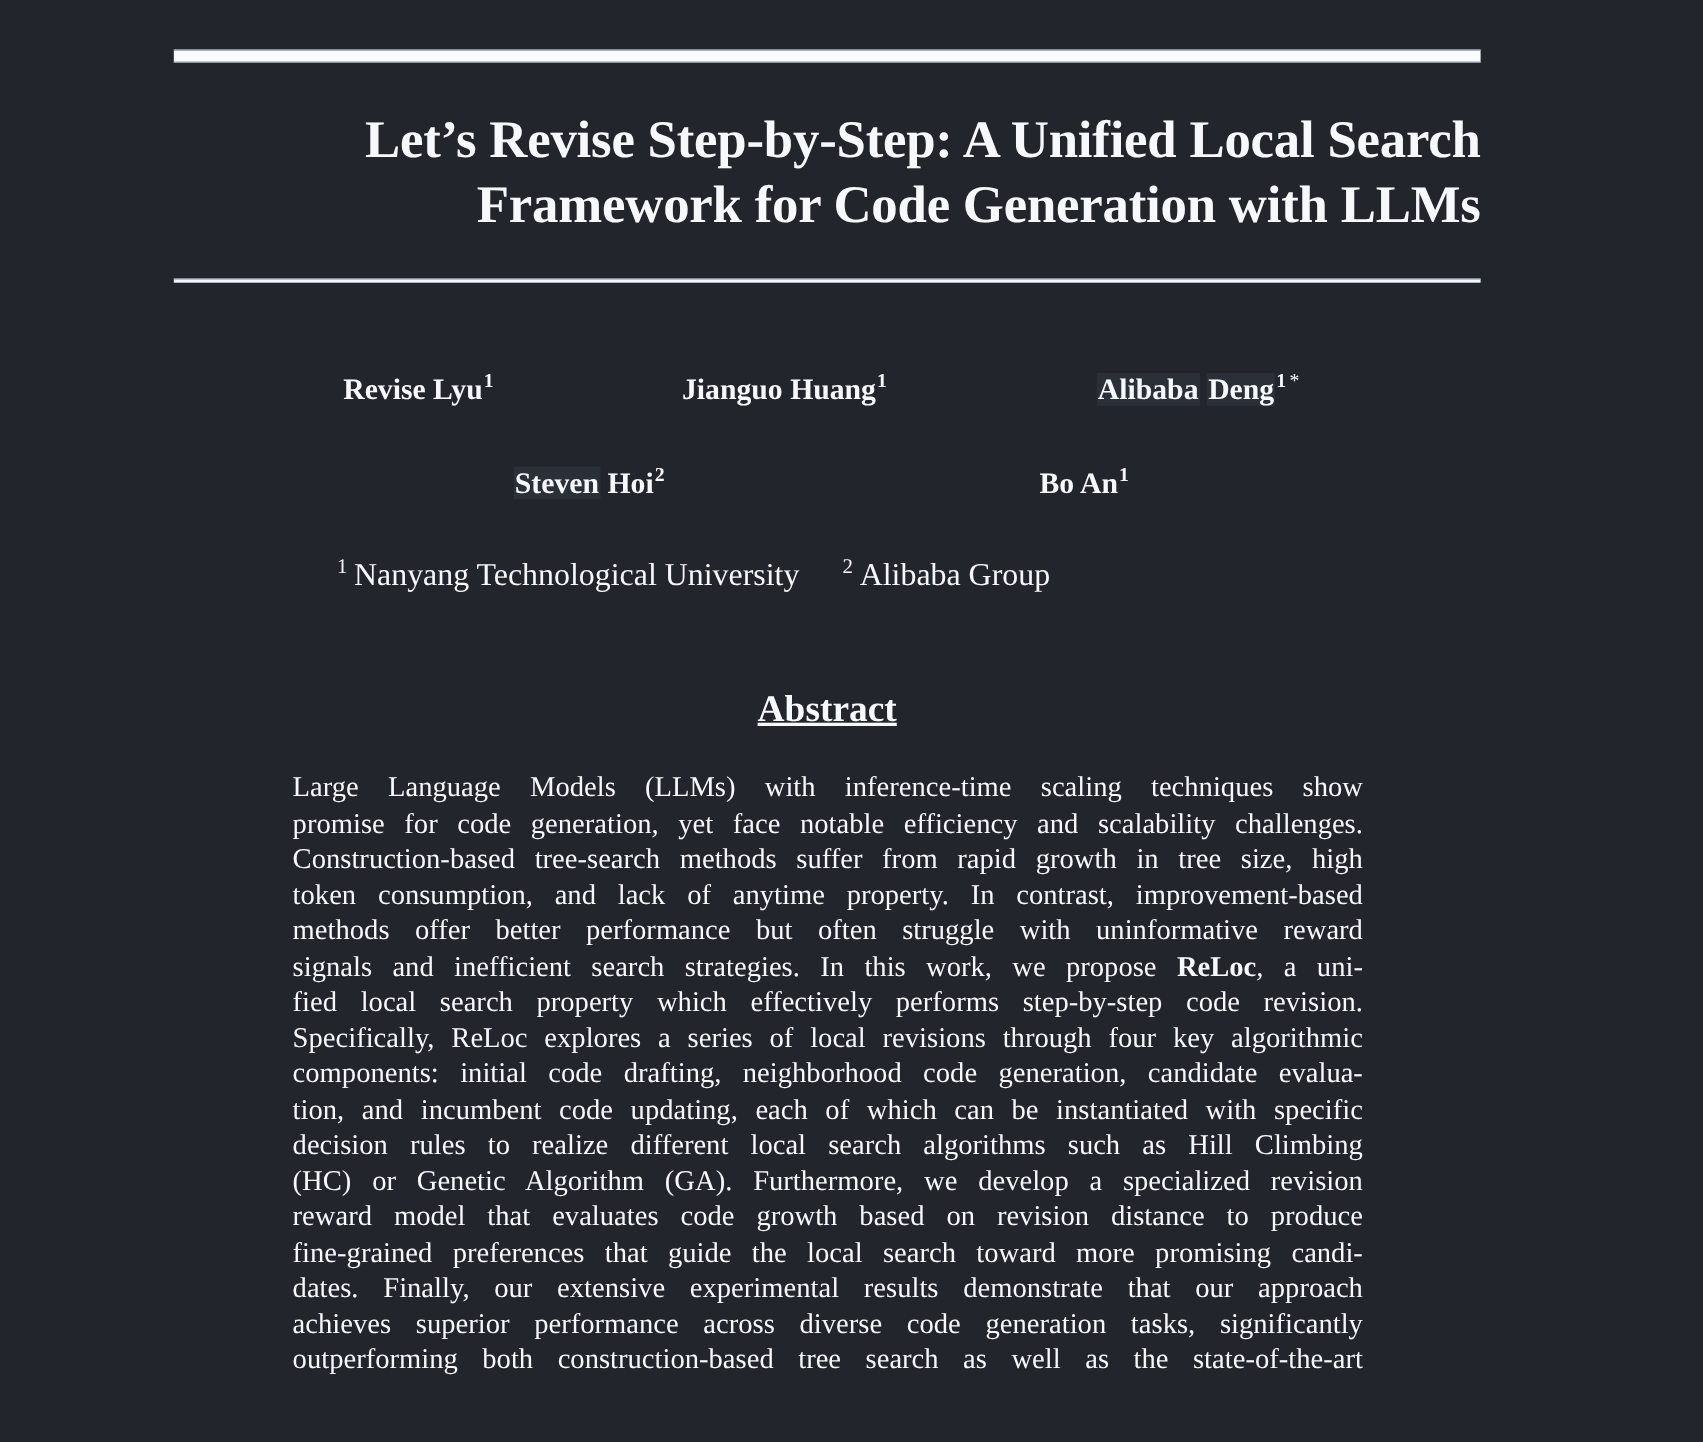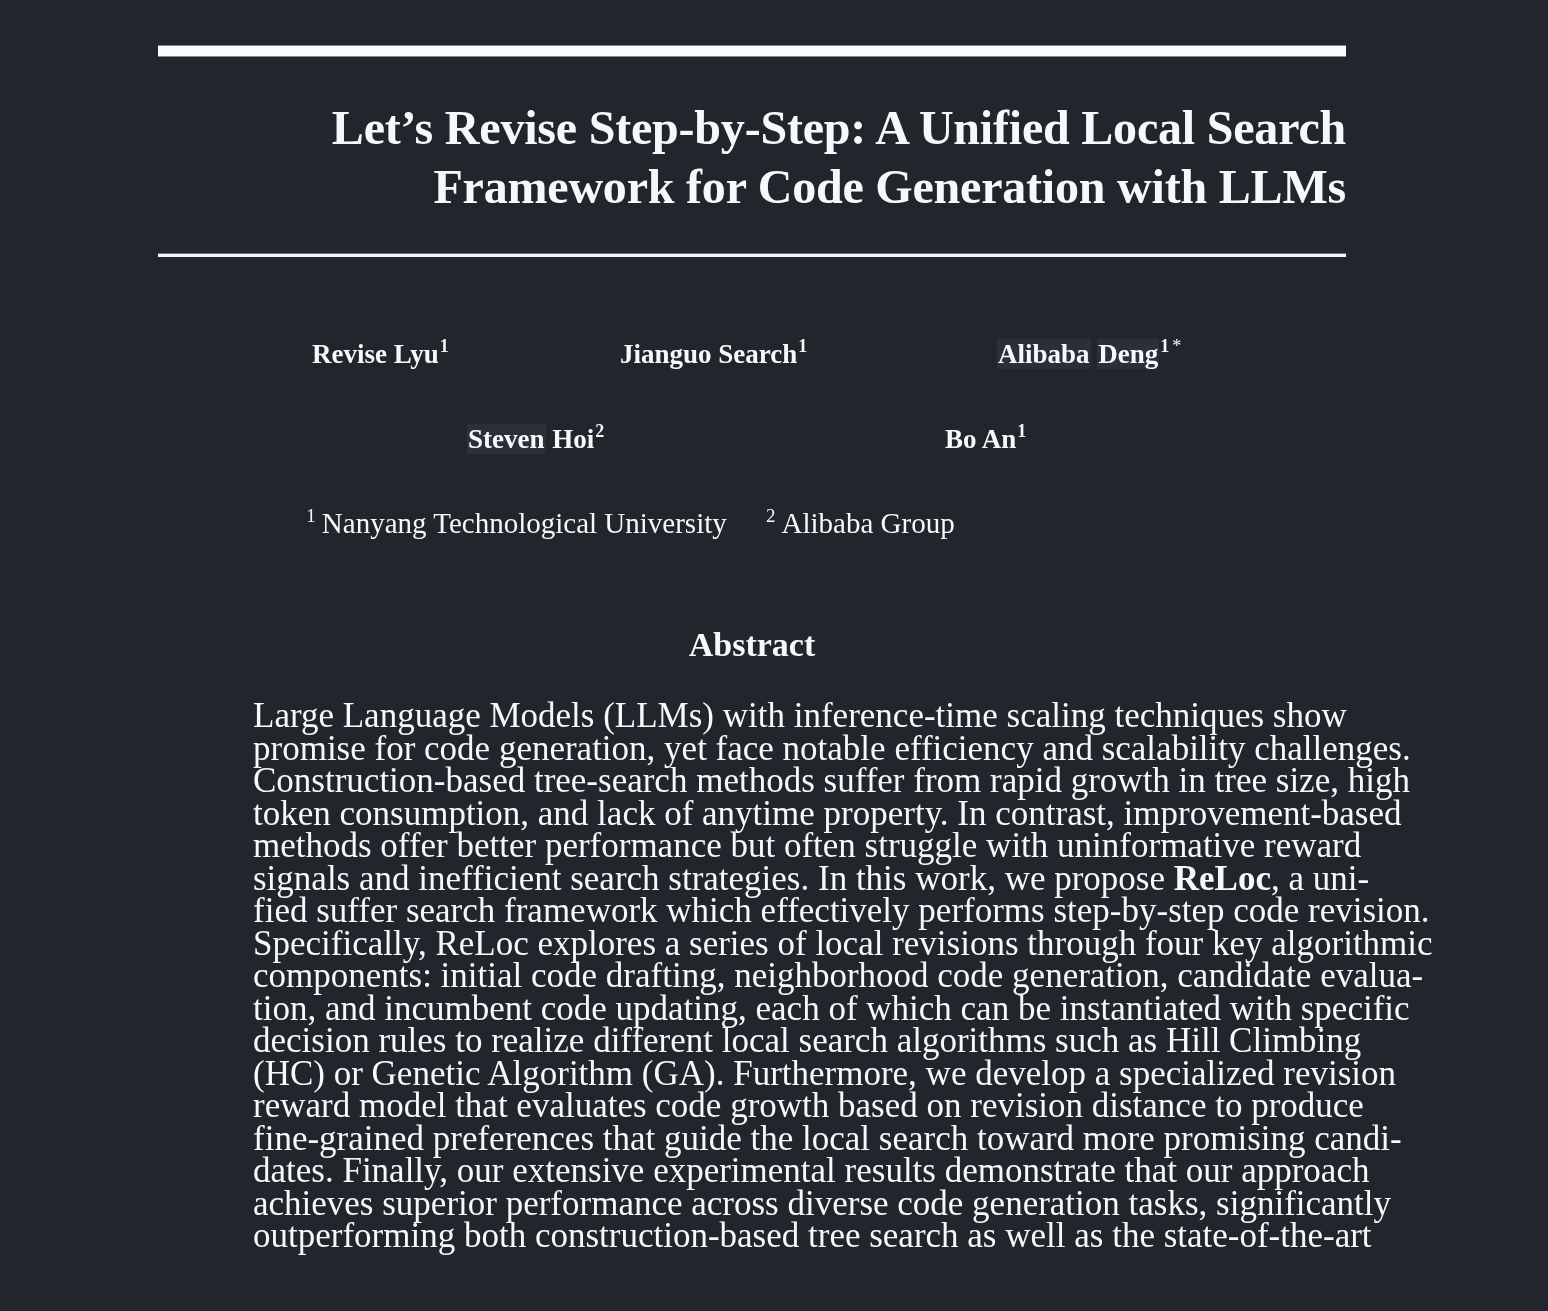--- a/index.html
+++ b/index.html
@@ -93,27 +93,28 @@
     .abstract-heading {
       position: absolute;
       left: 0;
       top: 624px;
       width: 1504px;
       text-align: center;
       font-weight: bold;
       font-size: 34px;
       line-height: 42px;
       margin: 0;
+      text-decoration: underline;
     }
     .abstract-body {
       position: absolute;
-      left: 253px;
+      left: 266px;
       top: 700px;
       width: 973px;
-      font-size: 35px;
+      font-size: 26px;
       line-height: 32.5px;
       margin: 0;
     }
     .abstract-body .line {
       display: block;
       text-align: justify;
       text-align-last: justify;
       white-space: nowrap;
       height: 32.5px;
     }
@@ -134,21 +135,21 @@
 
 <div class="rule-bottom"></div>
 
 <div class="author" style="left:312px; top:337px;">
   <span>Revise</span>
   <span>Lyu</span><sup>1</sup>
 </div>
 
 <div class="author" style="left:620px; top:337px;">
   <span>Jianguo</span>
-  <span>Search</span><sup>1</sup>
+  <span>Huang</span><sup>1</sup>
 </div>
 
 <div class="author" style="left:997px; top:337px;">
   <span class="hl">Alibaba</span>
   <span class="hl">Deng</span><sup>1</sup><span class="mark">*</span>
 </div>
 
 <div class="author" style="left:467px; top:422px;">
   <span class="hl">Steven</span>
   <span>Hoi</span><sup>2</sup>
@@ -166,21 +167,21 @@
 
 <h2 class="abstract-heading">Abstract</h2>
 
 <div class="abstract-body">
   <span class="line">Large Language Models (LLMs) with inference-time scaling techniques show</span>
   <span class="line">promise for code generation, yet face notable efficiency and scalability challenges.</span>
   <span class="line">Construction-based tree-search methods suffer from rapid growth in tree size, high</span>
   <span class="line">token consumption, and lack of anytime property. In contrast, improvement-based</span>
   <span class="line">methods offer better performance but often struggle with uninformative reward</span>
   <span class="line"><span>signals and inefficient search strategies. In this work, we propose </span><b>ReLoc</b><span>, a uni-</span></span>
-  <span class="line">fied suffer search framework which effectively performs step-by-step code revision.</span>
+  <span class="line">fied local search property which effectively performs step-by-step code revision.</span>
   <span class="line">Specifically, ReLoc explores a series of local revisions through four key algorithmic</span>
   <span class="line">components: initial code drafting, neighborhood code generation, candidate evalua-</span>
   <span class="line">tion, and incumbent code updating, each of which can be instantiated with specific</span>
   <span class="line">decision rules to realize different local search algorithms such as Hill Climbing</span>
   <span class="line">(HC) or Genetic Algorithm (GA). Furthermore, we develop a specialized revision</span>
   <span class="line">reward model that evaluates code growth based on revision distance to produce</span>
   <span class="line">fine-grained preferences that guide the local search toward more promising candi-</span>
   <span class="line">dates. Finally, our extensive experimental results demonstrate that our approach</span>
   <span class="line">achieves superior performance across diverse code generation tasks, significantly</span>
   <span class="line">outperforming both construction-based tree search as well as the state-of-the-art</span>

